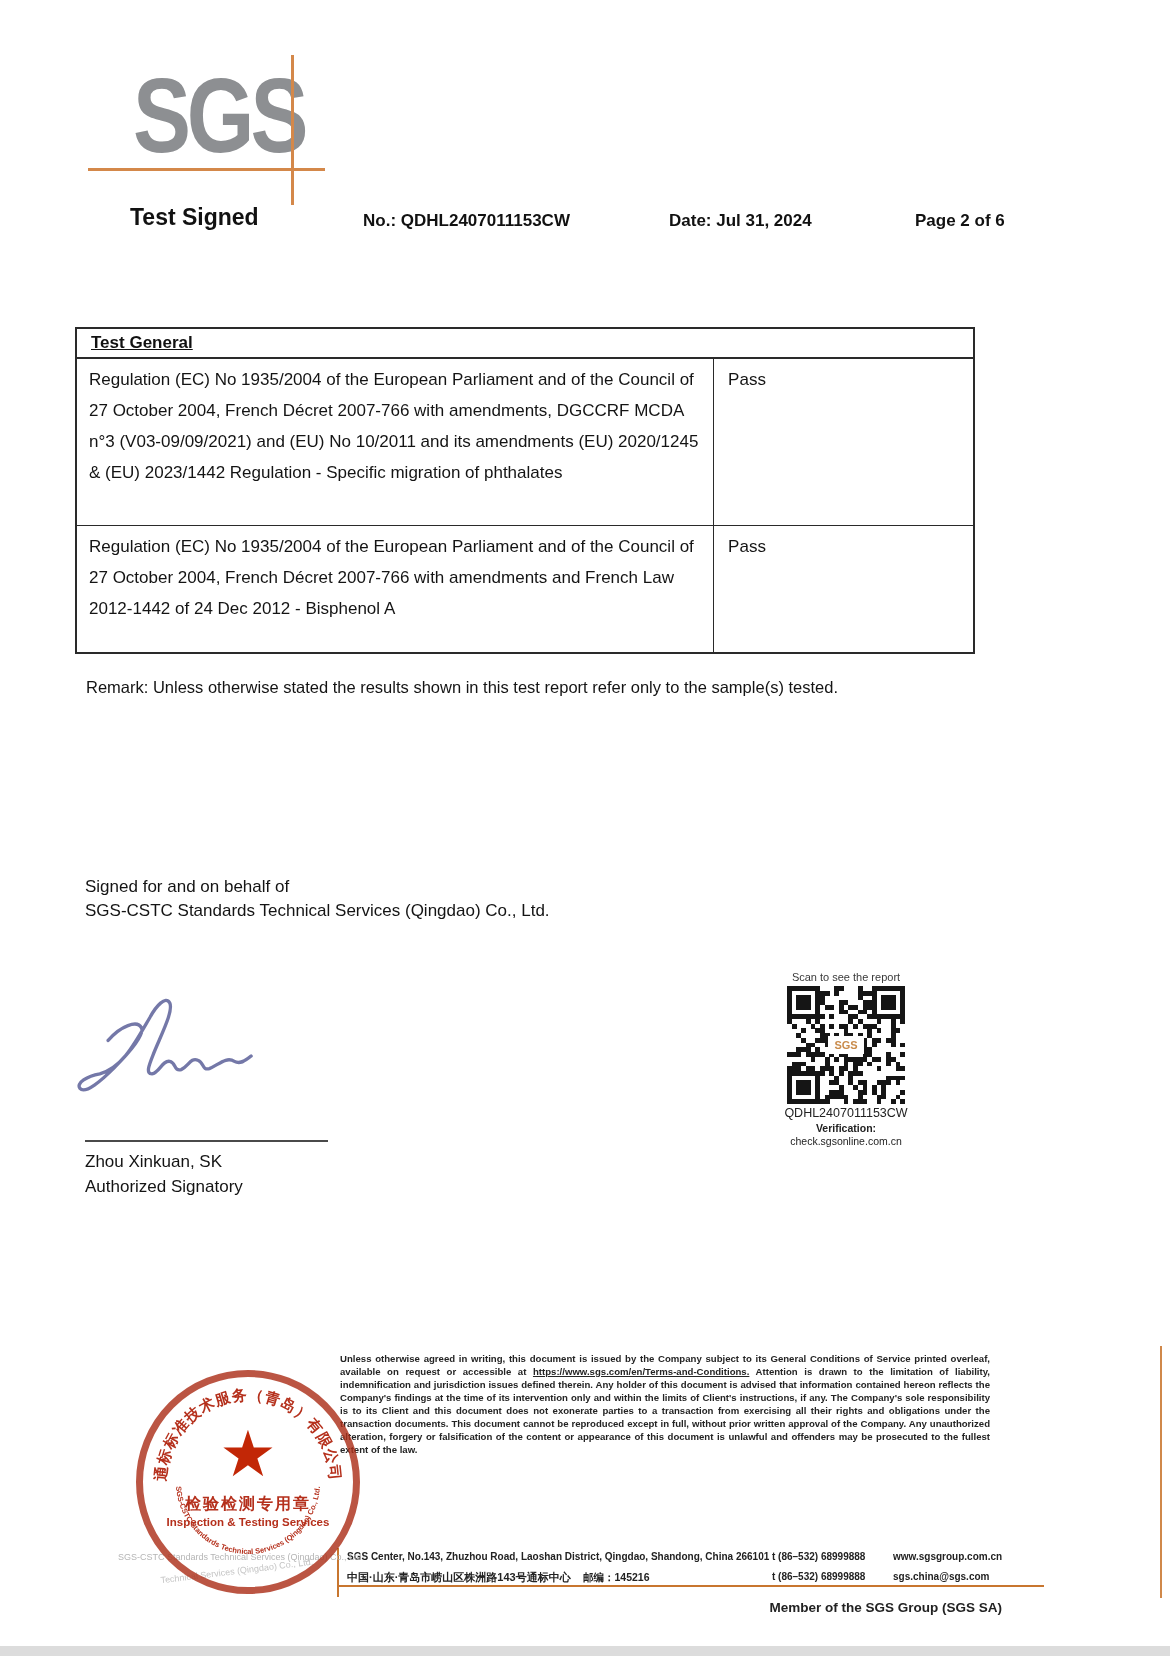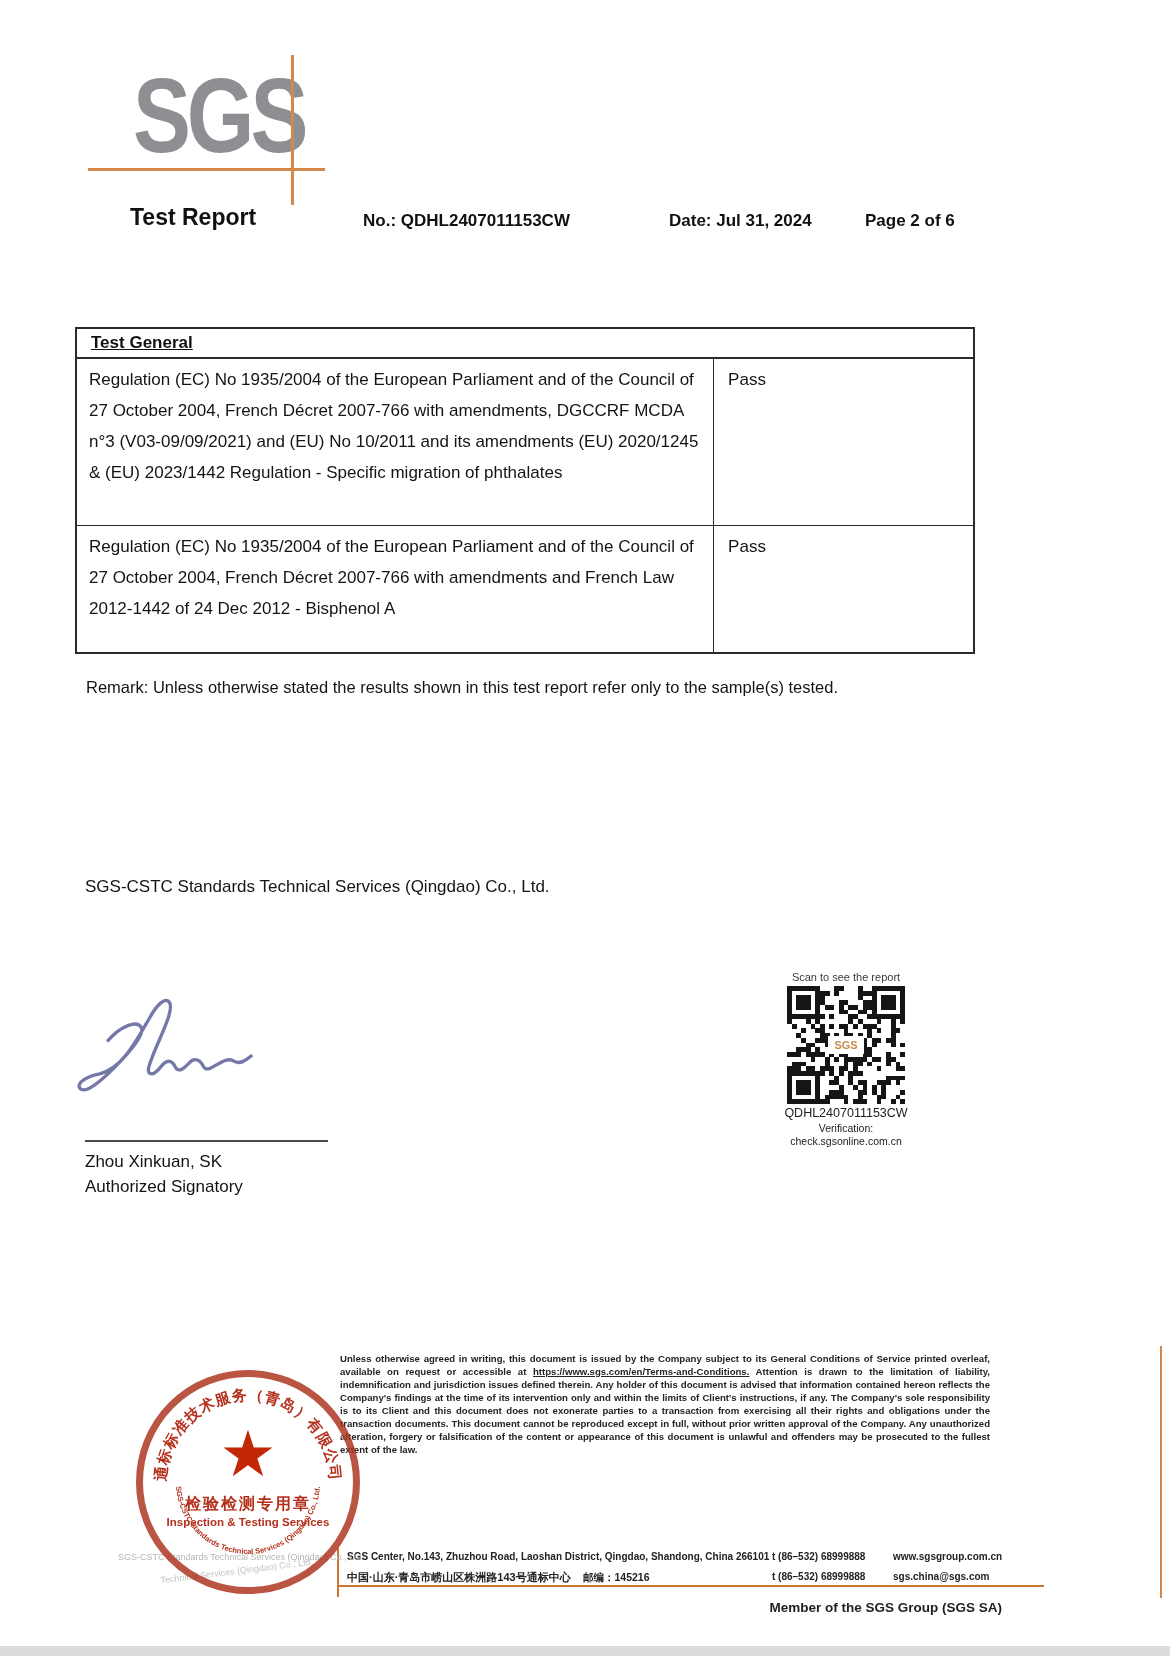--- a/index.html
+++ b/index.html
@@ -11,21 +11,21 @@
   .logo-text { position:absolute; left:133px; top:62px; font-size:106px; font-weight:bold;
     color:#8d8f92; letter-spacing:-5px; transform:scaleX(0.82); transform-origin:left top; line-height:1; }
   .logo-hline { position:absolute; left:88px; top:168px; width:237px; height:3px; background:#d4884a; }
   .logo-vline { position:absolute; left:291px; top:55px; width:3px; height:150px; background:#d4884a; }
 
   
   .doc-title { position:absolute; left:130px; top:204px; font-size:23px; font-weight:bold; color:#111; }
   .hdr { position:absolute; top:211px; font-size:17px; font-weight:bold; color:#111; white-space:nowrap; }
   .hdr-no   { left:363px; }
   .hdr-date { left:669px; }
-  .hdr-page { left:865px; }
+  .hdr-page { left:915px; }
 
   
   .rtable { position:absolute; left:75px; top:327px; width:900px; border:2px solid #2a2a2a; }
   .rtable .hrow { display:flex; border-bottom:2px solid #2a2a2a; }
   .rtable .drow { display:flex; border-bottom:1.5px solid #2a2a2a; }
   .rtable .drow:last-child { border-bottom:none; }
   .c-req { width:640px; border-right:1.5px solid #2a2a2a; padding:5px 12px 8px 12px; }
   .c-res { width:260px; padding:5px 12px 8px 14px; }
   .hrow .c-req, .hrow .c-res { padding-top:4px; padding-bottom:4px; }
   .th-label { font-size:17px; font-weight:bold; text-decoration:underline; color:#111; }
@@ -43,21 +43,21 @@
   .sig-name { position:absolute; left:85px; top:1152px; font-size:17px; color:#141414; }
   .sig-role { position:absolute; left:85px; top:1177px; font-size:17px; color:#141414; }
 
   
   .qr-caption { position:absolute; left:766px; top:971px; width:160px; text-align:center; font-size:11px; color:#3a3a3a; }
   .qr-box { position:absolute; left:787px; top:986px; width:118px; height:118px; background:#fff; }
   .qm { position:absolute; width:4.8px; height:4.8px; background:#151515; }
   .qr-center { position:absolute; left:41px; top:50px; width:36px; height:18px; background:#fff; z-index:2;
     display:flex; align-items:center; justify-content:center; font-size:11px; font-weight:bold; color:#c98b4b; }
   .qr-code-text { position:absolute; left:766px; top:1106px; width:160px; text-align:center; font-size:12.5px; color:#222; }
-  .qr-verif { position:absolute; left:766px; top:1122px; width:160px; text-align:center; font-size:10.5px; font-weight:normal; color:#222; }
+  .qr-verif { position:absolute; left:766px; top:1122px; width:160px; text-align:center; font-size:10.5px; font-weight:bold; color:#222; }
   .qr-url { position:absolute; left:766px; top:1135px; width:160px; text-align:center; font-size:10.5px; color:#222; }
 
   
   .stamp { position:absolute; left:136px; top:1370px; width:224px; height:224px; z-index:3; }
   .stamp-ring { position:absolute; inset:0; border:7px solid rgba(172,48,26,0.82); border-radius:50%; }
   .stamp svg { position:absolute; inset:0; }
   .stamp-star { position:absolute; left:0; right:0; top:52px; text-align:center; font-size:64px; line-height:64px; color:#c22706; }
   .stamp-cn { position:absolute; left:0; right:0; top:124px; text-align:center; font-size:16px; font-weight:bold;
     color:#b5301c; letter-spacing:2px; }
   .stamp-en { position:absolute; left:0; right:0; top:146px; text-align:center; font-size:11.5px; font-weight:bold; color:#b5301c; }
@@ -89,21 +89,21 @@
 </style>
 </head>
 <body>
 
 <div id="page">
 
   <div class="logo-text">SGS</div>
   <div class="logo-hline"></div>
   <div class="logo-vline"></div>
 
-  <div class="doc-title">Test Report</div>
+  <div class="doc-title">Test Signed</div>
   <div class="hdr hdr-no">No.: QDHL2407011153CW</div>
   <div class="hdr hdr-date">Date: Jul 31, 2024</div>
   <div class="hdr hdr-page">Page 2 of 6</div>
 
   <div class="rtable">
     <div class="hrow">
       <div class="c-res">
         <span class="th-label">Test General</span>
       </div>
     </div>
@@ -113,20 +113,21 @@
     </div>
     <div class="drow r2">
       <div class="c-req cell-text">Regulation (EC) No 1935/2004 of the European Parliament and of the Council of 27 October 2004, French Décret 2007-766 with amendments and French Law 2012-1442 of 24 Dec 2012 - Bisphenol A</div>
       <div class="c-res cell-text">Pass</div>
     </div>
   </div>
 
   <div class="remark">Remark: Unless otherwise stated the results shown in this test report refer only to the sample(s) tested.</div>
 
   <div class="signed">
+    <div>Signed for and on behalf of</div>
     <div>SGS-CSTC Standards Technical Services (Qingdao) Co., Ltd.</div>
   </div>
 
   <svg class="sig-svg" width="210" height="120" viewBox="0 0 200 115">
     <path d="M34,56 C46,42 62,36 66,44 C69,51 54,68 40,82 C28,94 12,108 7,102 C3,97 14,90 26,88 C48,82 60,58 74,34 C80,23 89,13 93,20 C97,28 84,52 77,70 C73,80 70,88 76,88 C83,87 86,75 93,76 C99,77 97,86 104,84 C111,81 113,72 120,75 C126,77 124,85 131,83 C139,80 147,71 155,76 C160,79 165,76 171,71" fill="none" stroke="#7478a8" stroke-width="3.2" stroke-linecap="round" stroke-linejoin="round"></path>
   </svg>
   <div class="sig-line"></div>
   <div class="sig-name">Zhou Xinkuan, SK</div>
   <div class="sig-role">Authorized Signatory</div>
 

